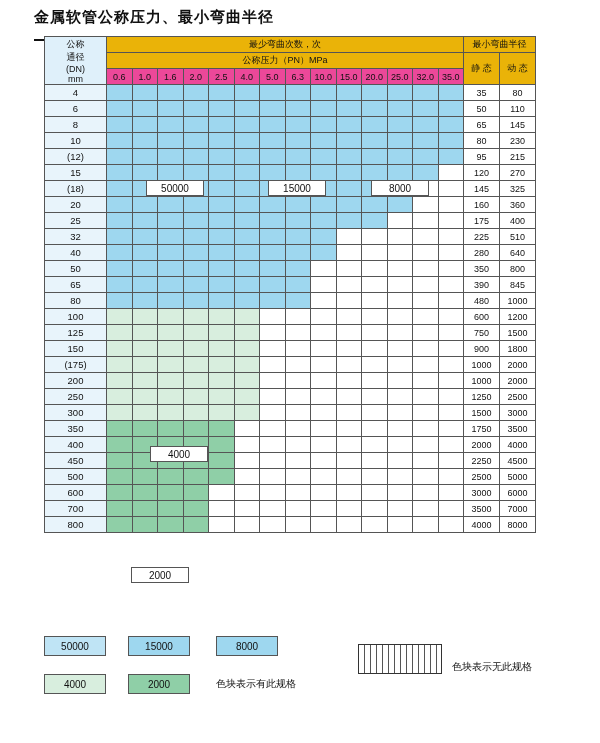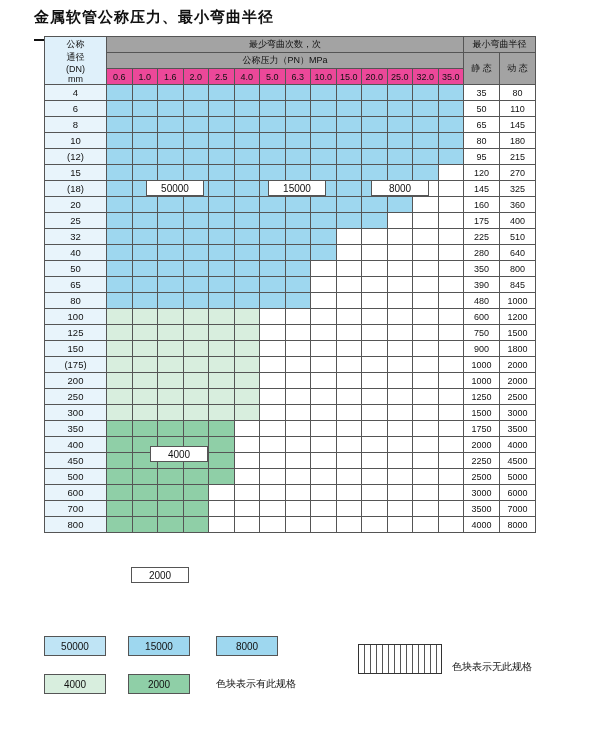--- a/index.html
+++ b/index.html
@@ -29,21 +29,21 @@
   }
   table.main td, table.main th{
     border:1px solid #555;
     padding:0;
     text-align:center;
     vertical-align:middle;
     font-weight:normal;
     height:16px;
     box-sizing:border-box;
   }
-  .hdr{background:#a3a3a3;}
+  .hdr{background:#eab308;}
   .hdr-strong{background:#ec4899;}
   .dn-col{width:62px;background:#dff0fa;}
   .p-col{width:25.5px;}
   .r-col{width:36px;}
   .rowlabel{background:#e8f4fb;font-size:9.5px;}
   .cell{background:#ffffff;}
   .blue{background:#9ed7ef;}
   .green{background:#8fcfa7;}
   .green-lt{background:#d8eede;}
   .rv{background:#ffffff;font-size:9px;margin-top:34px;}
@@ -190,21 +190,21 @@
           <td class="blue p-col"></td>
           <td class="blue p-col"></td>
           <td class="blue p-col"></td>
           <td class="blue p-col"></td>
           <td class="blue p-col"></td>
           <td class="blue p-col"></td>
           <td class="blue p-col"></td>
           <td class="blue p-col"></td>
           <td class="blue p-col"></td>
           <td class="rv r-col">80</td>
-          <td class="rv r-col">180</td>
+          <td class="rv r-col">230</td>
         </tr>
         <tr>
           <td class="rowlabel dn-col">(12)</td>
           <td class="blue p-col"></td>
           <td class="blue p-col"></td>
           <td class="blue p-col"></td>
           <td class="blue p-col"></td>
           <td class="blue p-col"></td>
           <td class="blue p-col"></td>
           <td class="blue p-col"></td>

